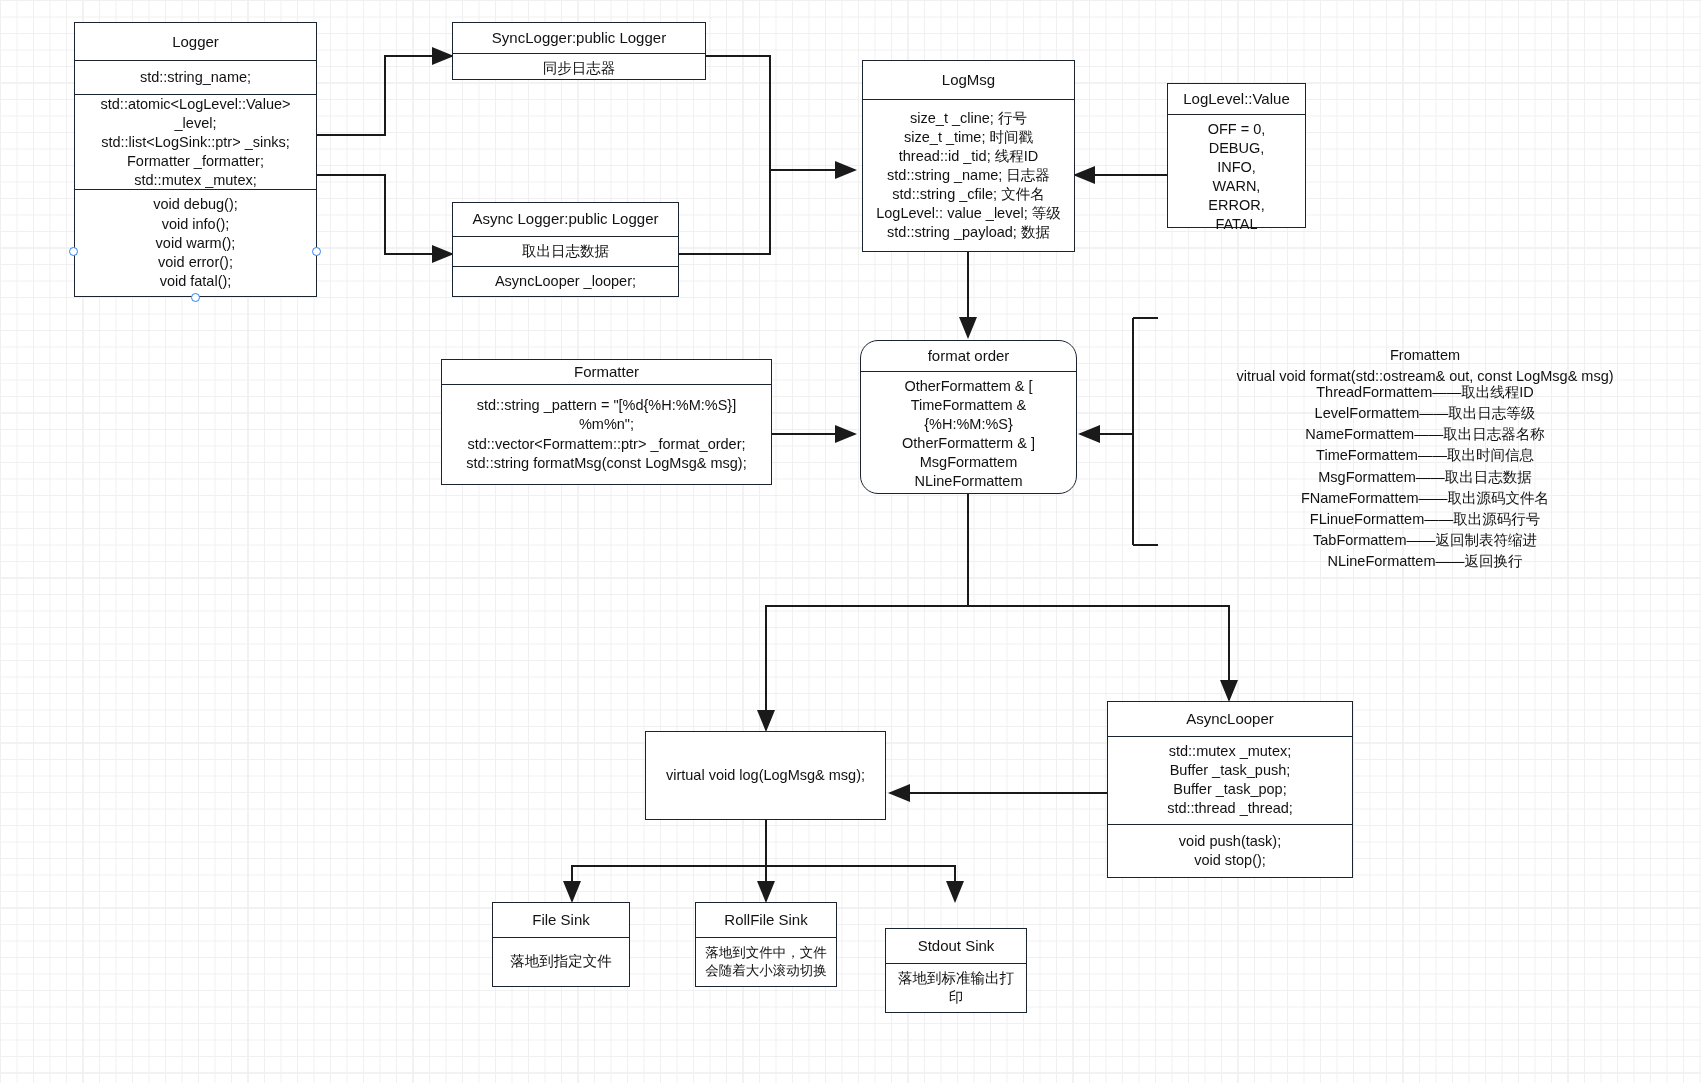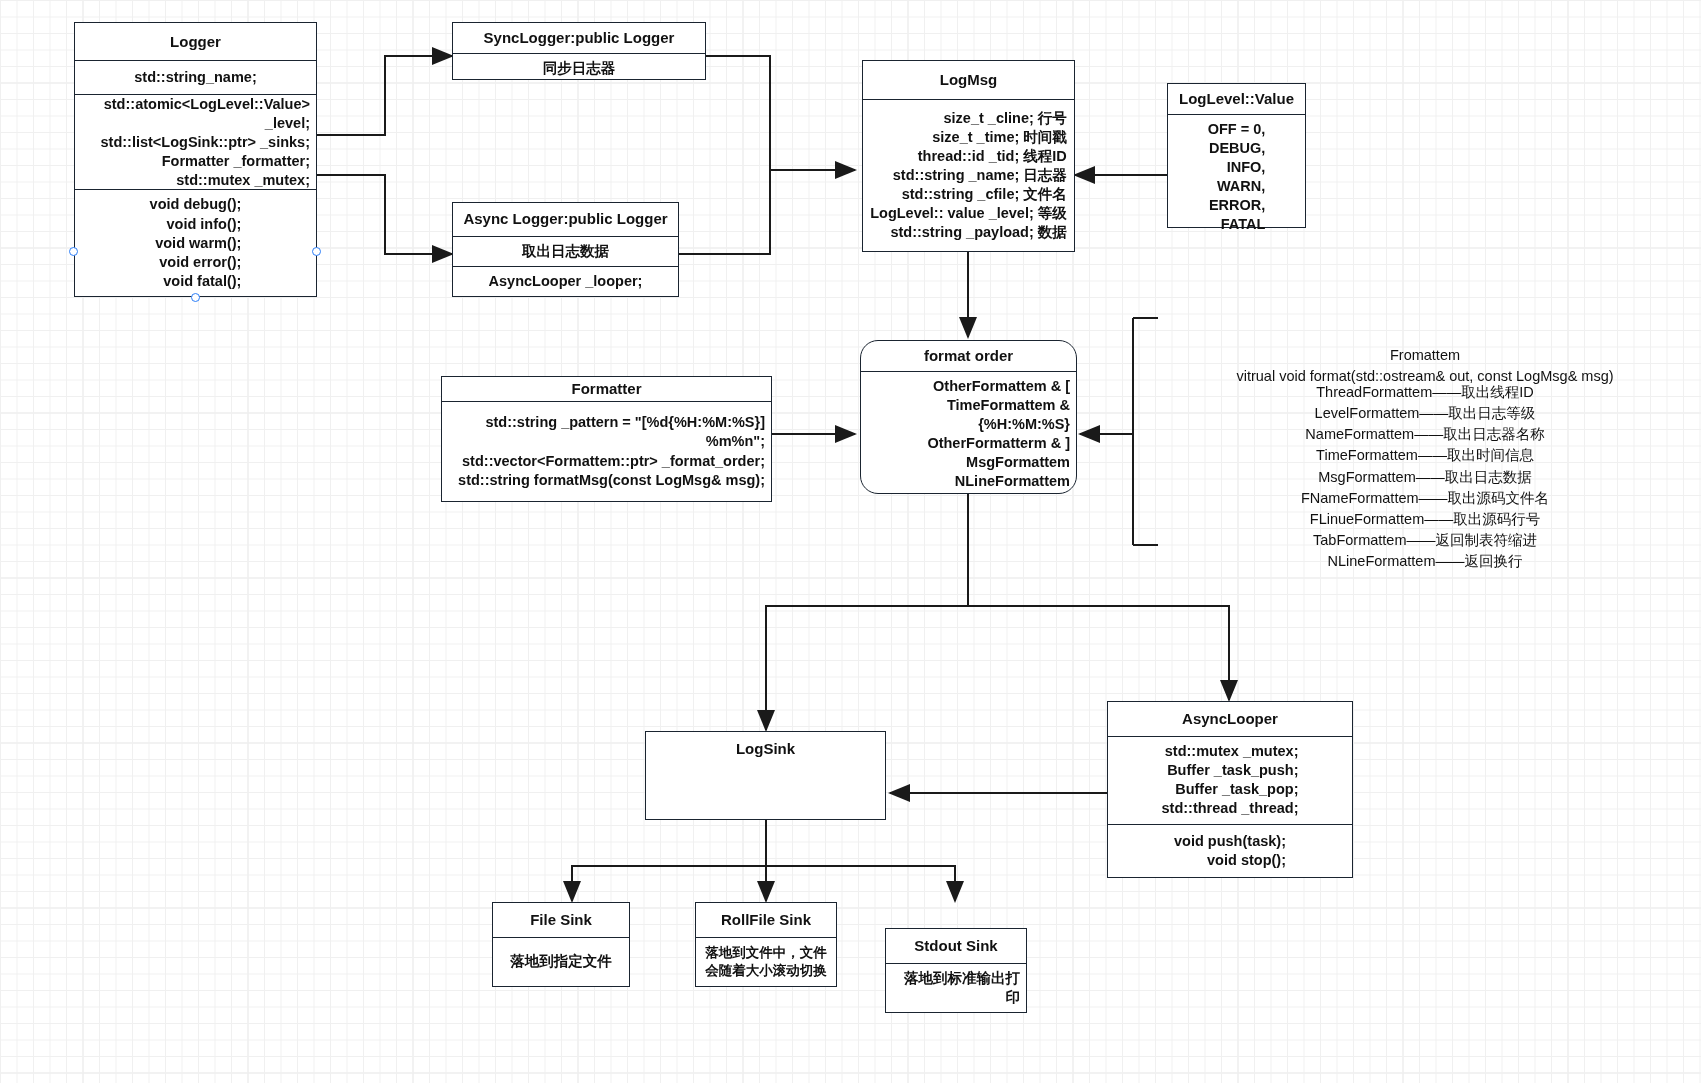--- a/index.html
+++ b/index.html
@@ -27,26 +27,25 @@
     border: 1.6px solid #1a2430;
     box-sizing: border-box;
     display: flex;
     flex-direction: column;
   }
   .uml .sec {
     border-top: 1.6px solid #1a2430;
     display: flex;
     align-items: center;
     justify-content: center;
-    text-align: right;
+    text-align: center;
     padding: 5px 6px;
     box-sizing: border-box;
     white-space: pre-line;
     line-height: 1.32;
-    font-weight: bold;
   }
   .uml .sec:first-child {
     border-top: none;
   }
   .title {
     font-size: 15px;
     color: #111111;
   }
   .body {
     font-size: 14.5px;
@@ -162,21 +161,21 @@
   <div class="uml" style="left:1167px; top:83px; width:139px; height:145px;">
     <div class="sec title" style="height:36px;">LogLevel::Value</div>
     <div class="sec body">OFF = 0,
 DEBUG,
 INFO,
 WARN,
 ERROR,
 FATAL</div>
   </div>
 
-  <div class="uml" style="left:441px; top:376px; width:331px; height:126px;">
+  <div class="uml" style="left:441px; top:359px; width:331px; height:126px;">
     <div class="sec title" style="height:24px;">Formatter</div>
     <div class="sec body">std::string _pattern = "[%d{%H:%M:%S}] %m%n";
 std::vector&lt;Formattem::ptr&gt; _format_order;
 std::string formatMsg(const LogMsg&amp; msg);</div>
   </div>
 
   <div class="uml" style="left:860px; top:340px; width:217px; height:154px;border-radius:18px;">
     <div class="sec title" style="height:42px;">format order</div>
     <div class="sec body">OtherFormattem &amp; [
 TimeFormattem &amp; {%H:%M:%S}
@@ -191,21 +190,21 @@
 LevelFormattem——取出日志等级
 NameFormattem——取出日志器名称
 TimeFormattem——取出时间信息
 MsgFormattem——取出日志数据
 FNameFormattem——取出源码文件名
 FLinueFormattem——取出源码行号
 TabFormattem——返回制表符缩进
 NLineFormattem——返回换行</div>
 
   <div class="uml" style="left:645px; top:731px; width:241px; height:89px;">
-    <div class="sec title" style="height:33px;">LogSink</div>
+    <div class="sec body">virtual void log(LogMsg&amp; msg);</div>
   </div>
 
   <div class="uml" style="left:1107px; top:701px; width:246px; height:177px;">
     <div class="sec title" style="height:34px;">AsyncLooper</div>
     <div class="sec body" style="height:91px;">std::mutex _mutex;
 Buffer _task_push;
 Buffer _task_pop;
 std::thread _thread;</div>
     <div class="sec body">void push(task);
 void stop();</div>

